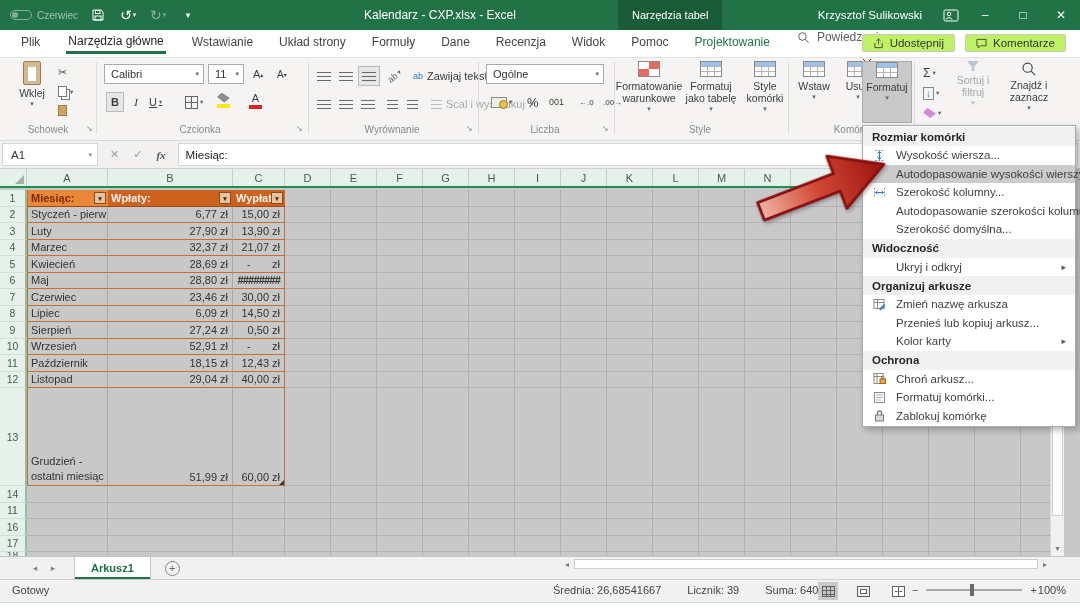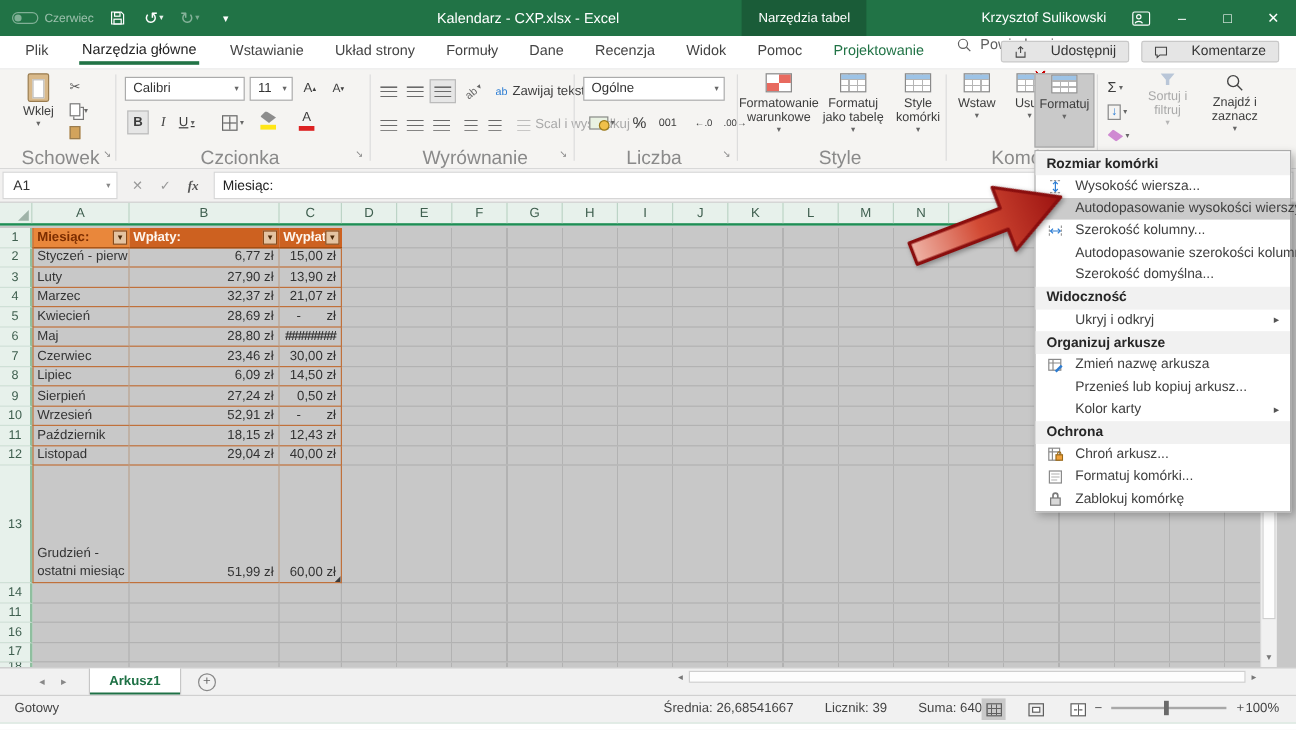--- a/index.html
+++ b/index.html
@@ -25,26 +25,26 @@
 
   
   .tabsrow{position:absolute;left:0;top:30px;width:100%;height:28px;background:#fff;border-bottom:1px solid #e4e4e4;display:flex;align-items:flex-start}
   #ribbon-tabs{display:flex;margin-left:8px}
   .rtab{padding:0 13px;font-size:12px;color:#444;display:flex;align-items:center;white-space:nowrap}
   .rtab.active{color:#242424}
   .rtab.active span{border-bottom:3px solid #217346;padding:4px 2px 3px}
   .rtab.ctx{color:#217346}
   .tellme{display:flex;align-items:center;gap:7px;margin-left:14px;font-size:12px;color:#5f5f5f}
   .tabs-actions{position:absolute;right:14px;top:34px;display:flex;gap:10px}
-  .action-btn{display:flex;align-items:center;gap:20px;border:1px solid #c8c8c8;background:#e5e5e5;font-size:11.5px;color:#333;padding:2px 10px;border-radius:2px}
+  .action-btn{display:flex;align-items:center;gap:6px;border:1px solid #c8c8c8;background:#bef264;font-size:11.5px;color:#333;padding:2px 10px;border-radius:2px}
 
   
   .ribbon{position:absolute;left:0;top:58px;width:100%;height:83px;background:#f5f4f2;border-bottom:1px solid #d8d8d8;font-size:11px;color:#444}
   .gdiv{position:absolute;top:4px;height:72px;width:1px;background:#ddd}
-  .glabel{position:absolute;top:66px;font-size:16px;color:#8a8a8a;text-align:center;white-space:nowrap}
+  .glabel{position:absolute;top:66px;font-size:10px;color:#8a8a8a;text-align:center;white-space:nowrap}
   .launcher{position:absolute;top:66px;font-size:8px;color:#8a8a8a}
   .bigbtn{position:absolute;top:3px;display:flex;flex-direction:column;align-items:center;justify-content:flex-start;text-align:center;font-size:10.5px;line-height:1.15;color:#3d3d3d;height:60px}
   .bigbtn .caret{font-size:7px;color:#666;margin-top:1px}
   .tblico{width:22px;height:16px;border:1px solid #8a8a8a;background:
      linear-gradient(#9dc3e6 0 4px,transparent 4px),
      repeating-linear-gradient(180deg,transparent 0 4px,#b5b5b5 4px 5px),
      repeating-linear-gradient(90deg,transparent 0 6px,#b5b5b5 6px 7px);
      background-color:#fff;margin-bottom:3px;position:relative}
   .tblico.del::after{content:"";position:absolute;right:-3px;top:-3px;width:8px;height:8px;
      background:linear-gradient(45deg,transparent 44%,#c00 44% 56%,transparent 56%),

